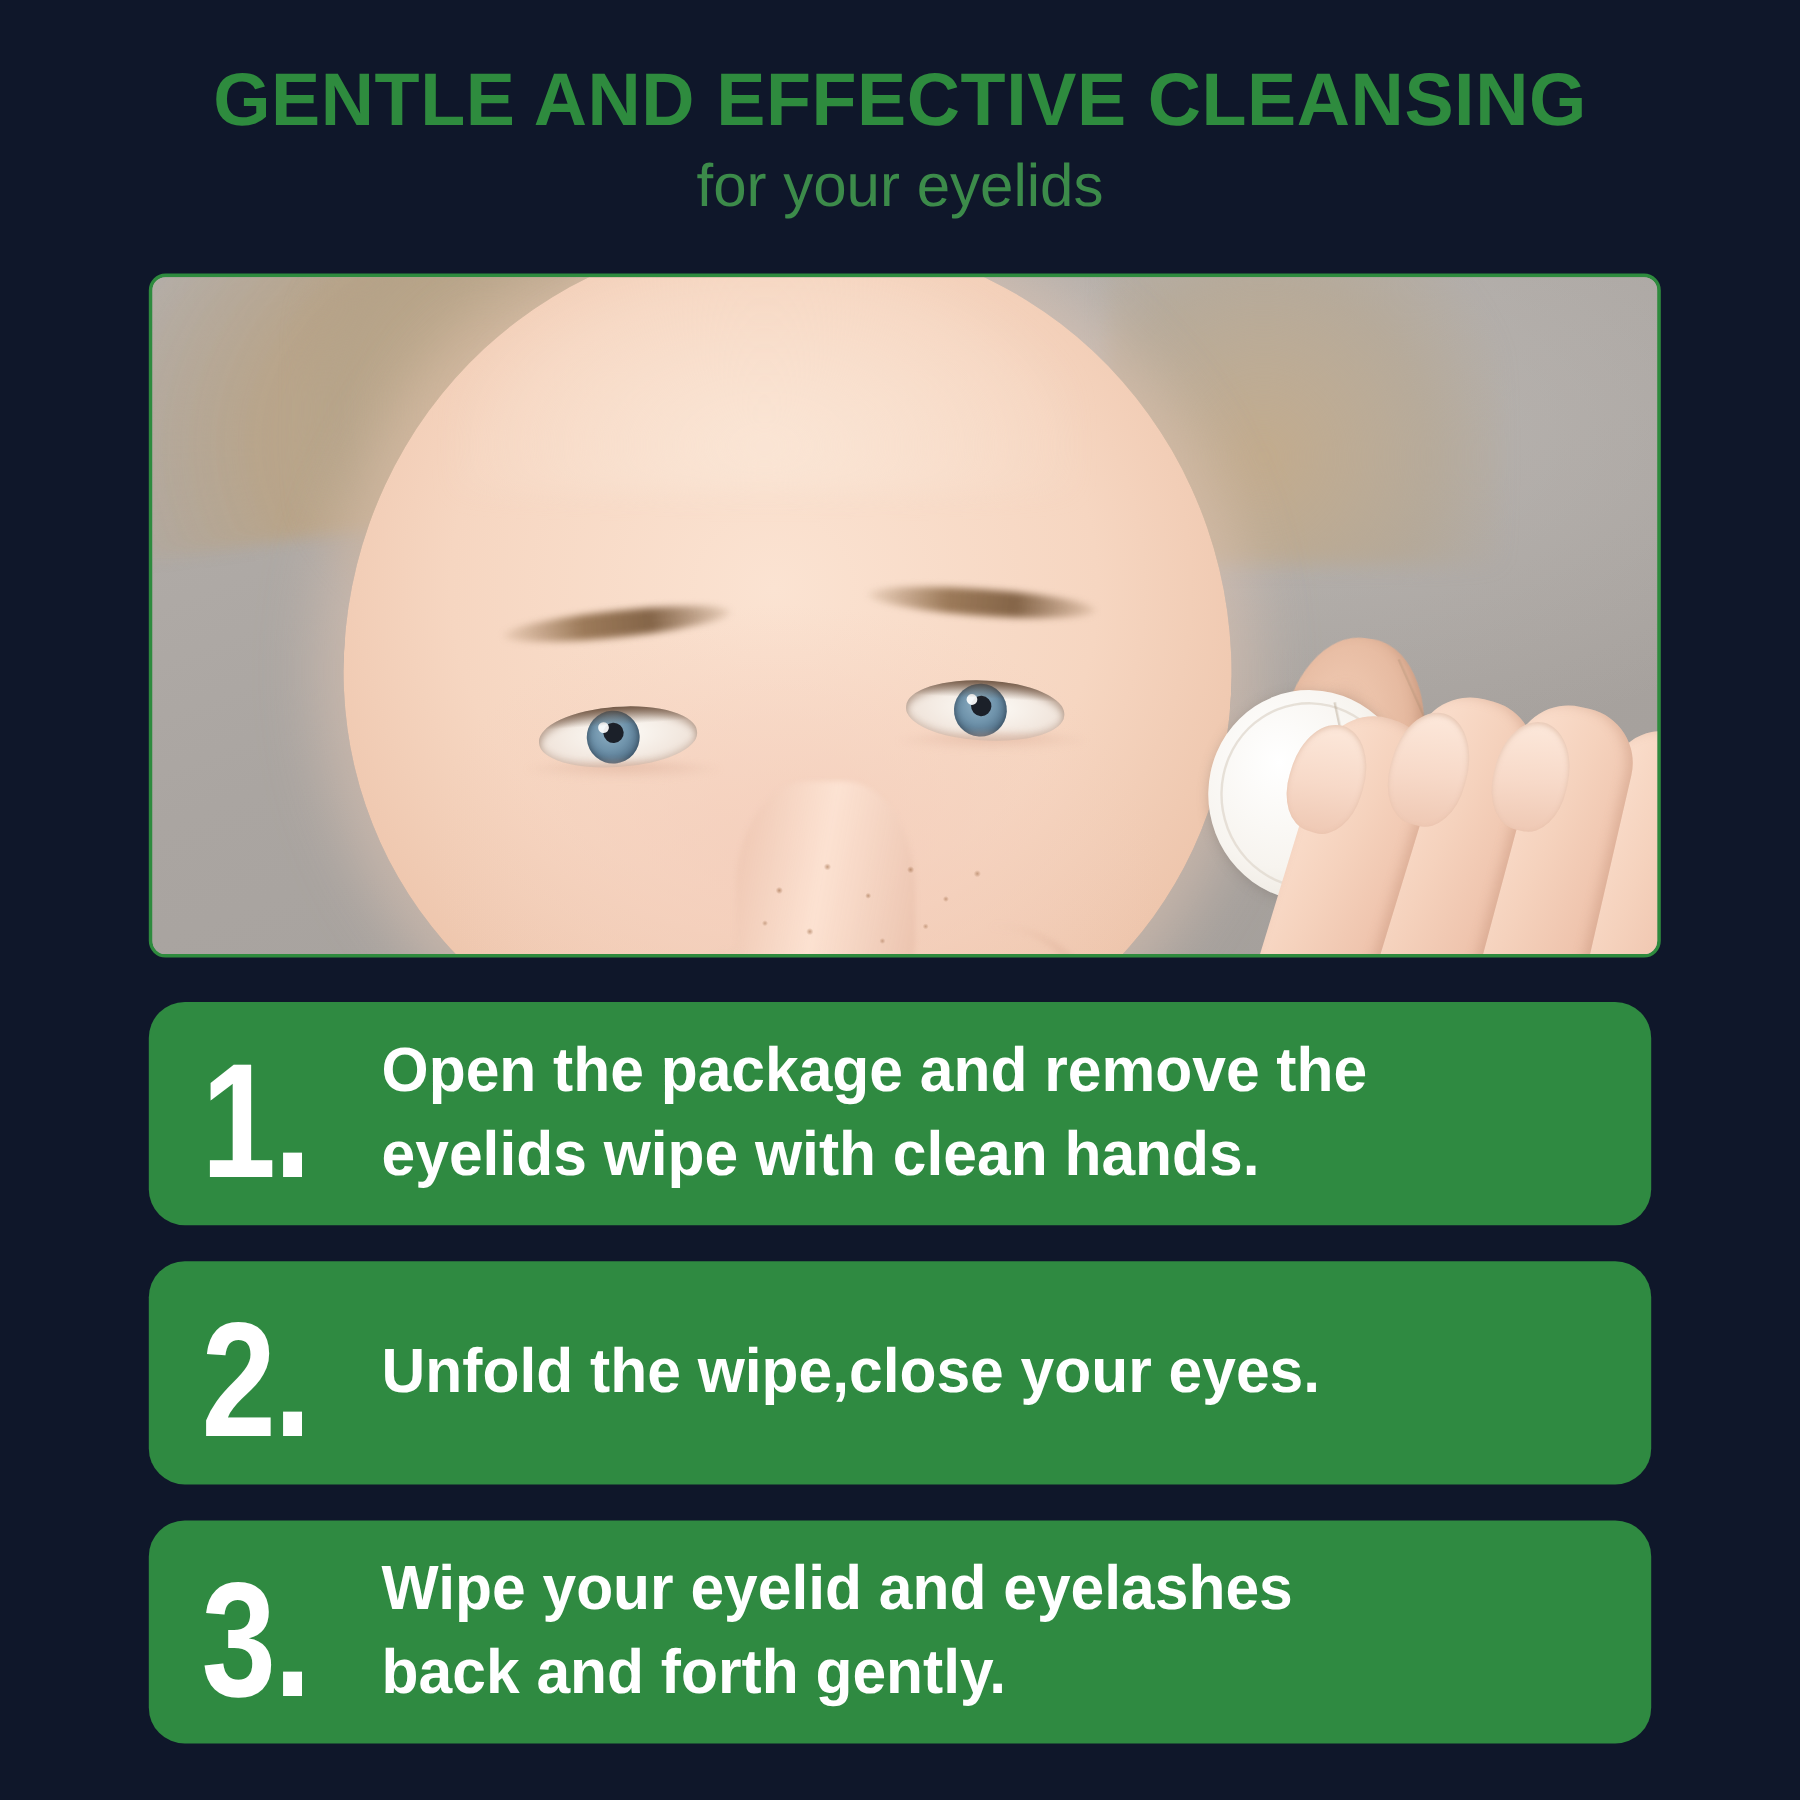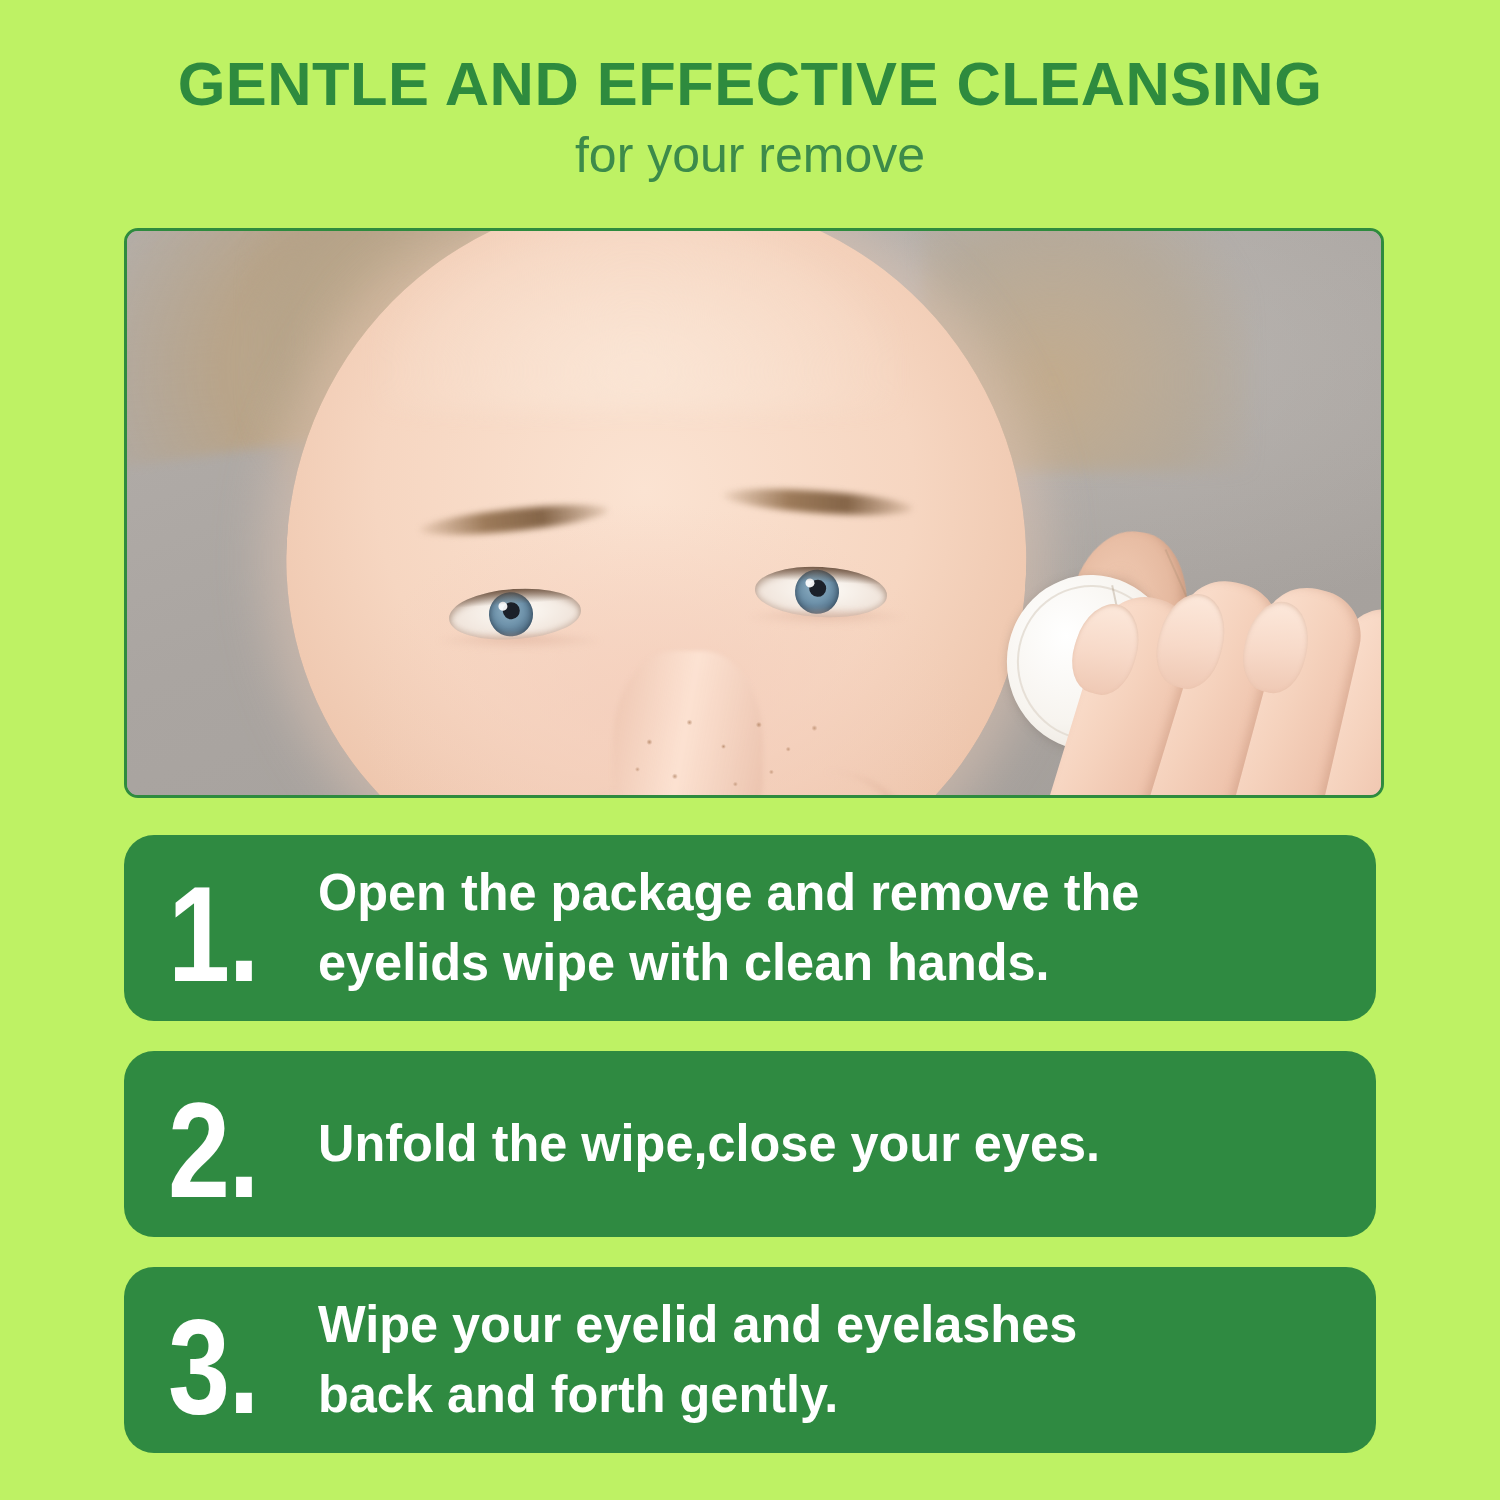--- a/index.html
+++ b/index.html
@@ -11,21 +11,21 @@
     width: 1500px;
     height: 1500px;
     font-family: "Liberation Sans", sans-serif;
     overflow: hidden;
   }
 
   .page {
     position: relative;
     width: 1500px;
     height: 1500px;
-    background: #bef264;
+    background: #0f172a;
   }
 
   
   .header {
     position: absolute;
     top: 52px;
     left: 0;
     width: 1500px;
     text-align: center;
   }
@@ -343,21 +343,21 @@
     white-space: pre-line;
   }
 </style>
 </head>
 <body>
 
 <div class="page">
 
   <div class="header">
     <div class="headline">GENTLE AND EFFECTIVE CLEANSING</div>
-    <div class="subhead">for your remove</div>
+    <div class="subhead">for your eyelids</div>
   </div>
 
   <div class="photo-frame">
     <div class="photo">
       <div class="hair-top"></div>
       <div class="hair-left"></div>
       <div class="hair-right"></div>
 
       <div class="face"></div>
       <div class="forehead-shade"></div>

